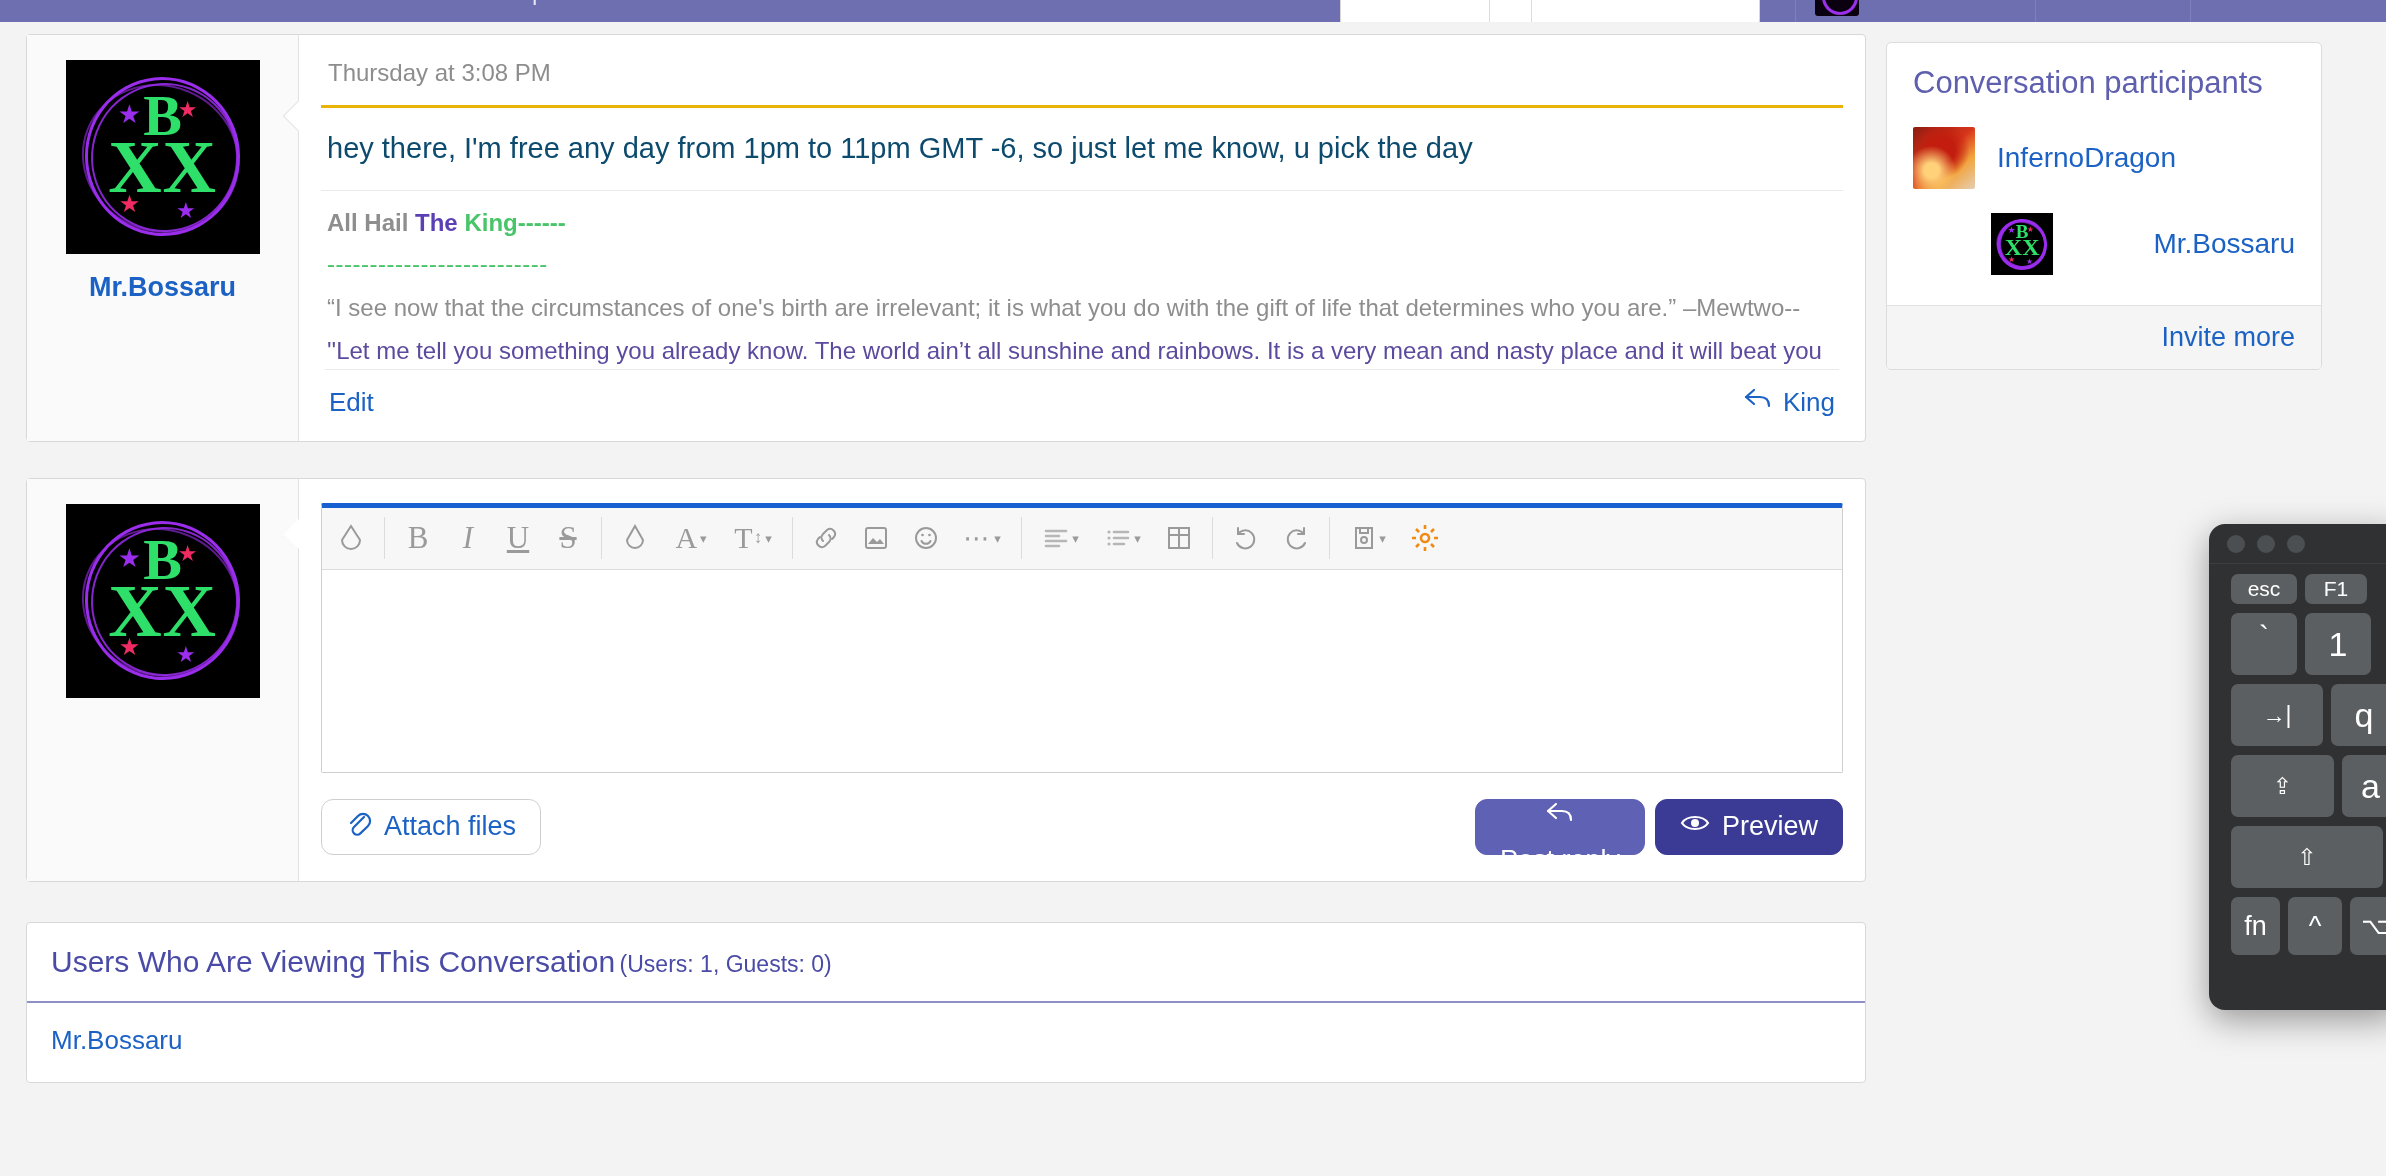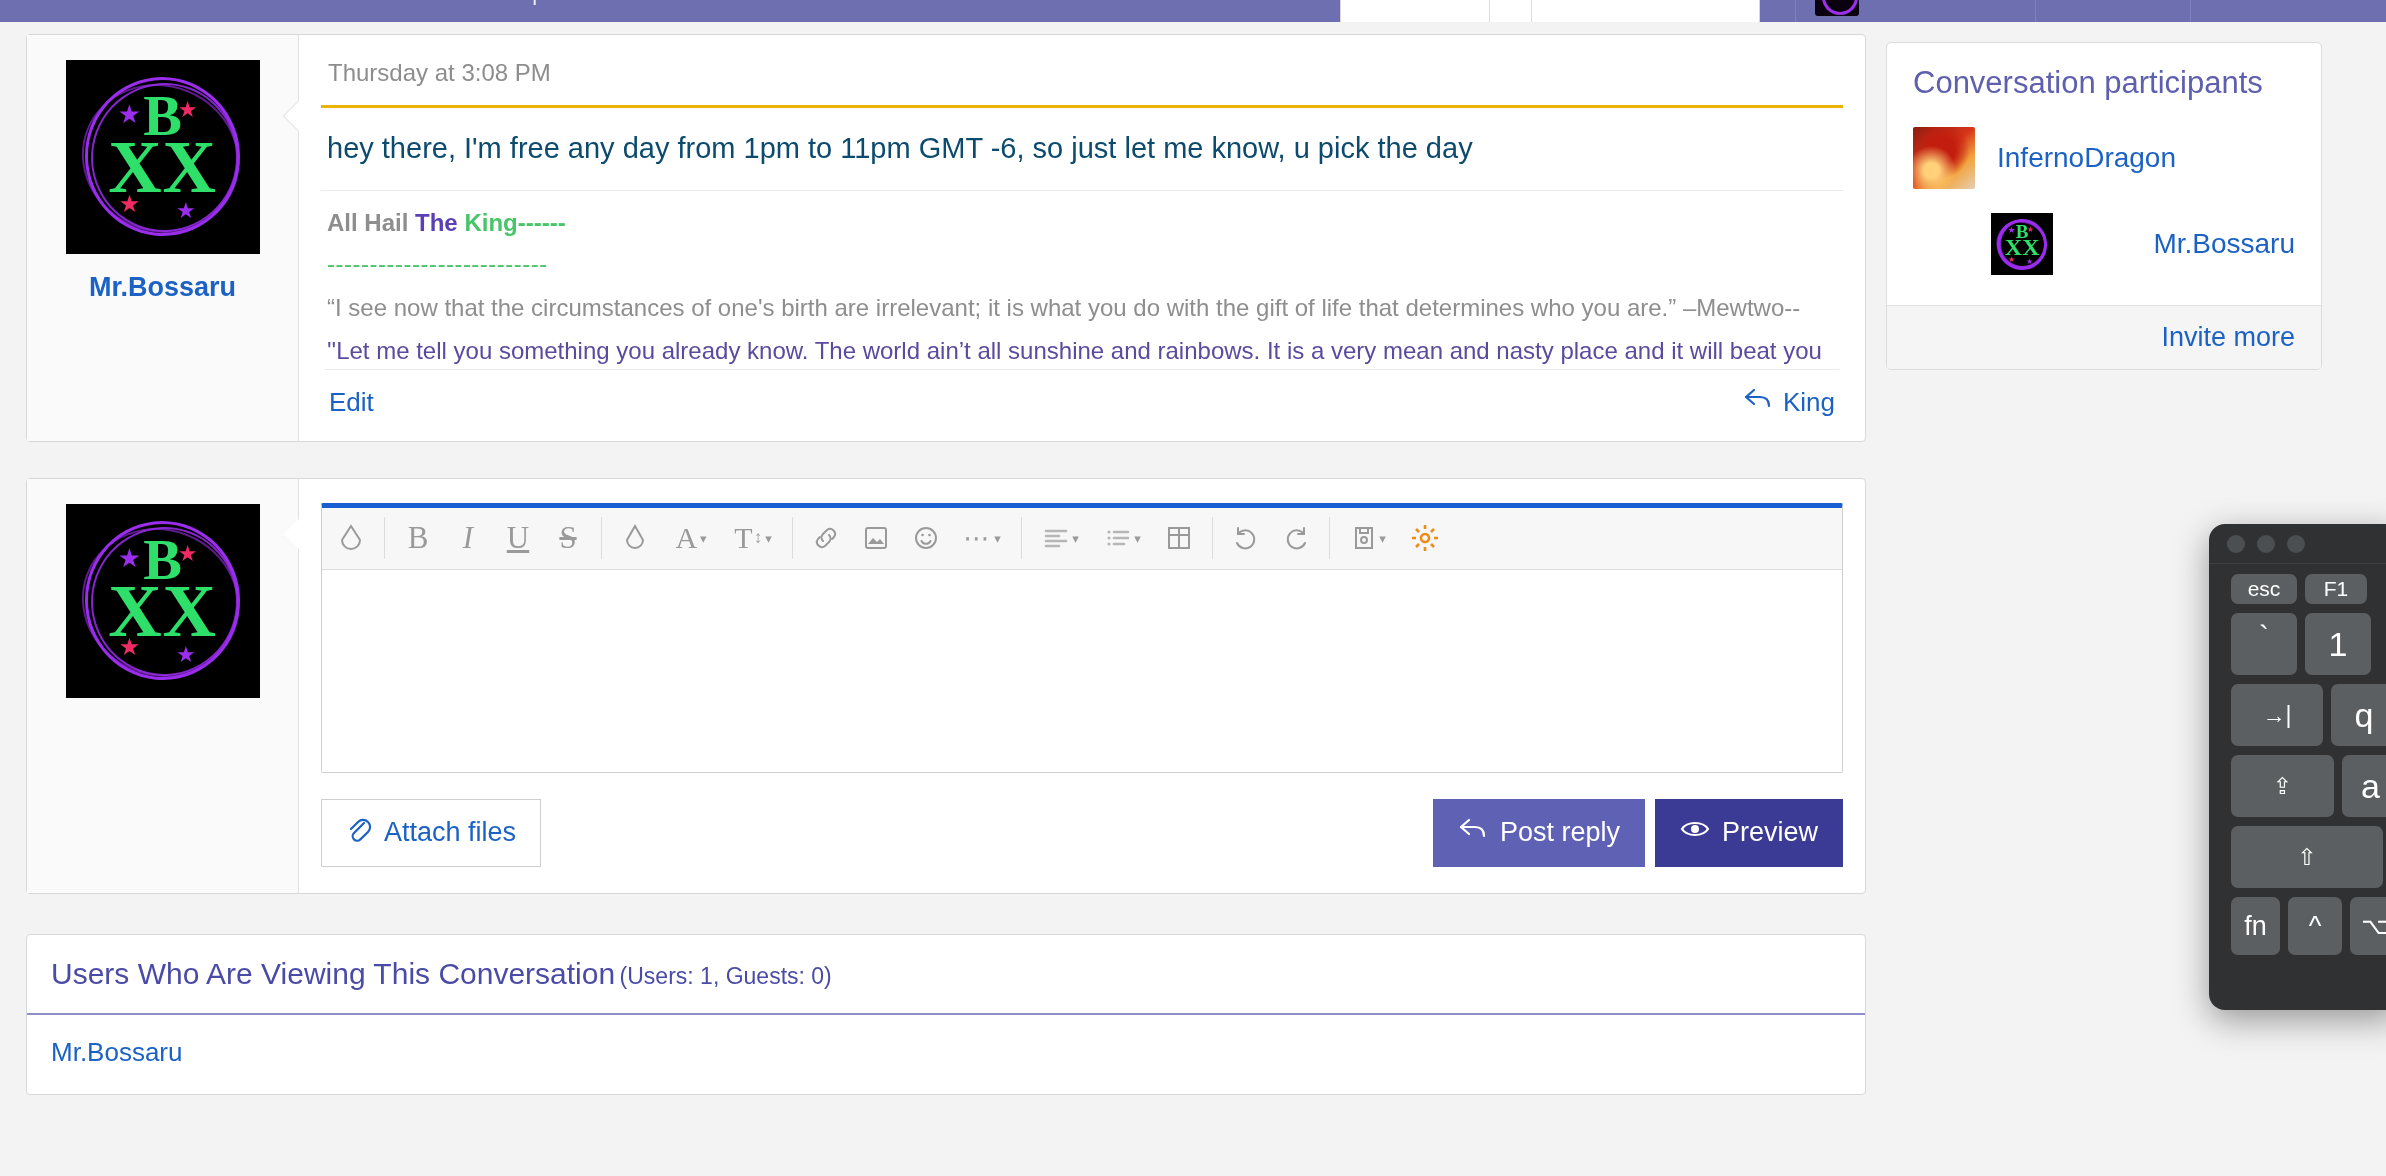--- a/index.html
+++ b/index.html
@@ -140,24 +140,24 @@
   }
   .tb-btn.wide { width:62px; }
   .tb-sep { width:1px; height:42px; background:#dcdcdc; margin:0 8px; }
   .caret { font-size:13px; margin-left:3px; color:#9a9a9a; }
   .tb-gear { color:#f08a12; }
   .ed-area { height:202px; background:#fff; }
 
   .ed-foot { display:flex; align-items:center; justify-content:space-between; margin-top:26px; }
   .btn {
     display:inline-flex; align-items:center; gap:12px; cursor:pointer;
-    border-radius:0; font-size:27px; padding:0 24px; height:68px;
+    border-radius:12px; font-size:27px; padding:0 24px; height:56px;
   }
   .btn-attach { background:#fff; border:1px solid #cfcfcf; color:#1b62c4; }
-  .btn-post { background:#5f61b5; color:#fff; border:1px solid #5f61b5; }
+  .btn-post { background:#5f61b5; color:#fff; border:1px solid #5f61b5;flex-direction:column; }
   .btn-preview { background:#3b3b95; color:#fff; border:1px solid #3b3b95; margin-left:10px; }
   .foot-right { display:flex; }
 
   
   .viewing {
     margin-top:40px; background:#fff; border:1px solid #d8d8d8; border-radius:4px;
   }
   .viewing-head {
     padding:22px 24px; border-bottom:2px solid #8f90c8; color:#4a4ba6;
   }

